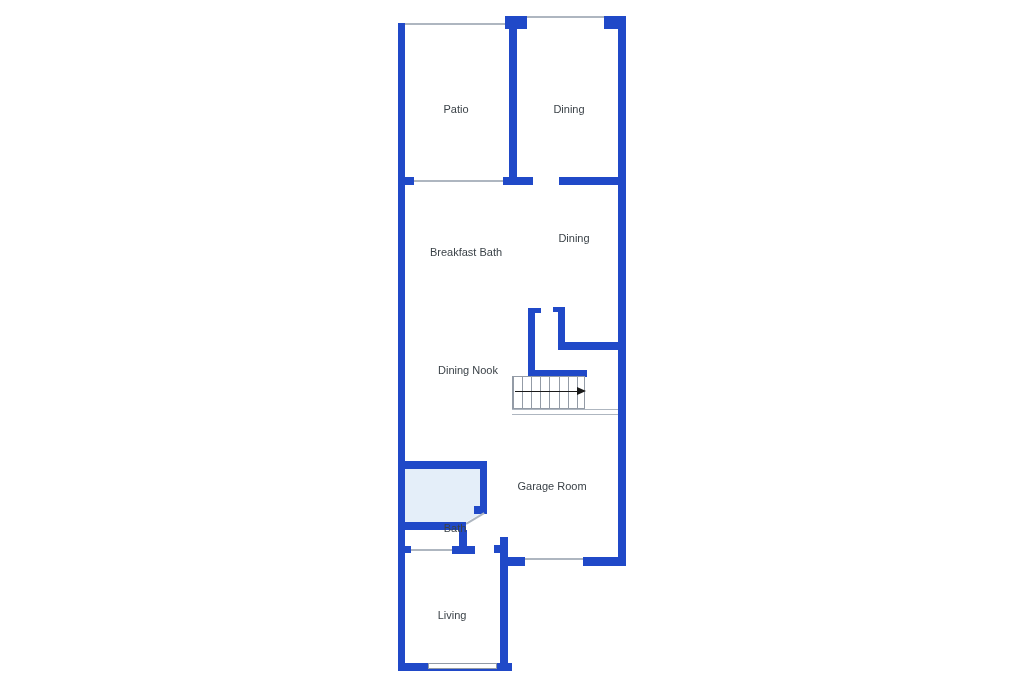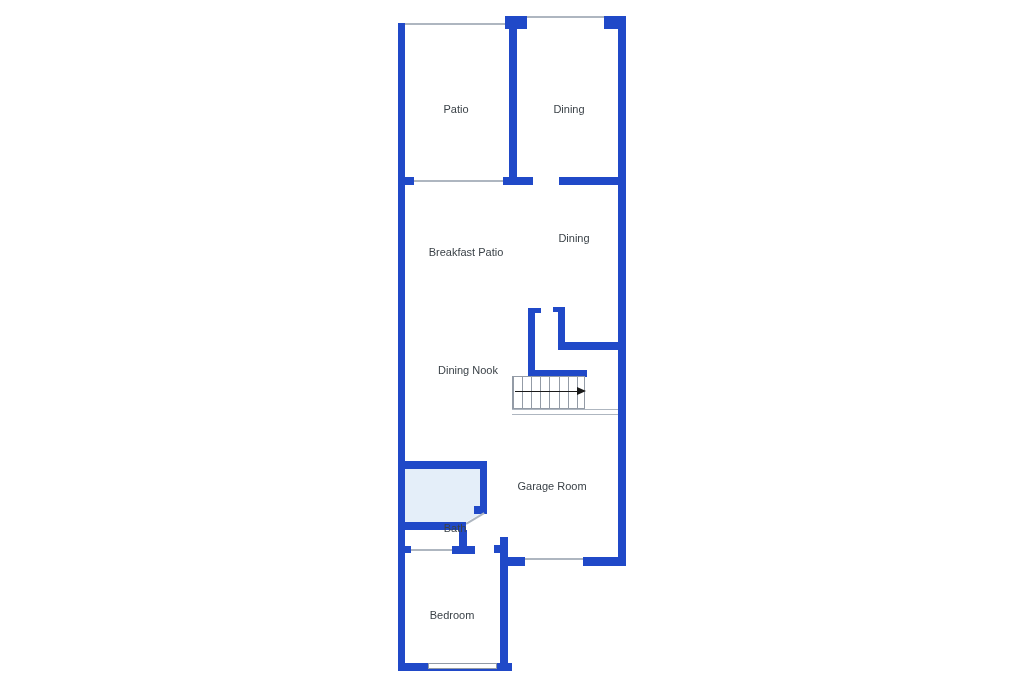--- a/index.html
+++ b/index.html
@@ -93,20 +93,20 @@
   <div class="wall" style="left:494px;top:545px;width:6px;height:8px"></div>
   <div class="wall" style="left:500px;top:557px;width:25px;height:9px"></div>
   <div class="tline" style="left:525px;top:558px;width:58px;height:2px"></div>
   <div class="wall" style="left:583px;top:557px;width:43px;height:9px"></div>
   <div class="wall" style="left:398px;top:663px;width:114px;height:8px"></div>
   <div class="window"></div>
 
   <span class="room-label" style="left:456px;top:103px">Patio</span>
   <span class="room-label" style="left:569px;top:103px">Dining</span>
   <span class="room-label" style="left:574px;top:232px">Dining</span>
-  <span class="room-label" style="left:466px;top:246px">Breakfast Patio</span>
+  <span class="room-label" style="left:466px;top:246px">Breakfast Bath</span>
   <span class="room-label" style="left:468px;top:364px">Dining Nook</span>
   <span class="room-label" style="left:552px;top:480px">Garage Room</span>
   <span class="room-label" style="left:455px;top:522px">Bath</span>
-  <span class="room-label" style="left:452px;top:609px">Bedroom</span>
+  <span class="room-label" style="left:452px;top:609px">Living</span>
 
 
 </div>
 
 </body></html>

